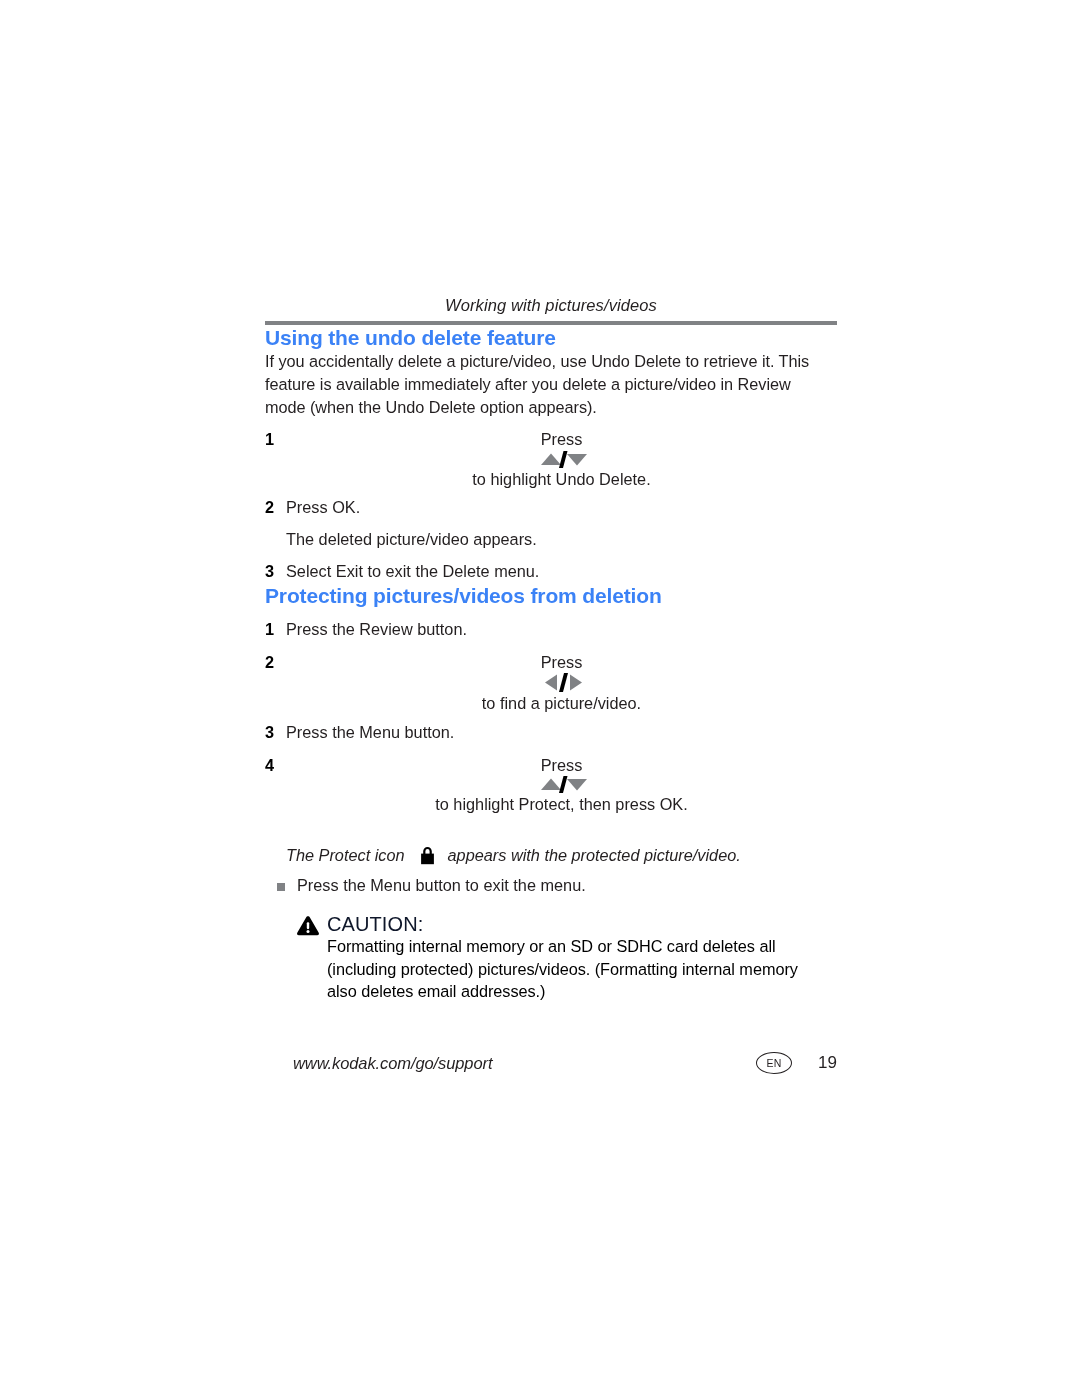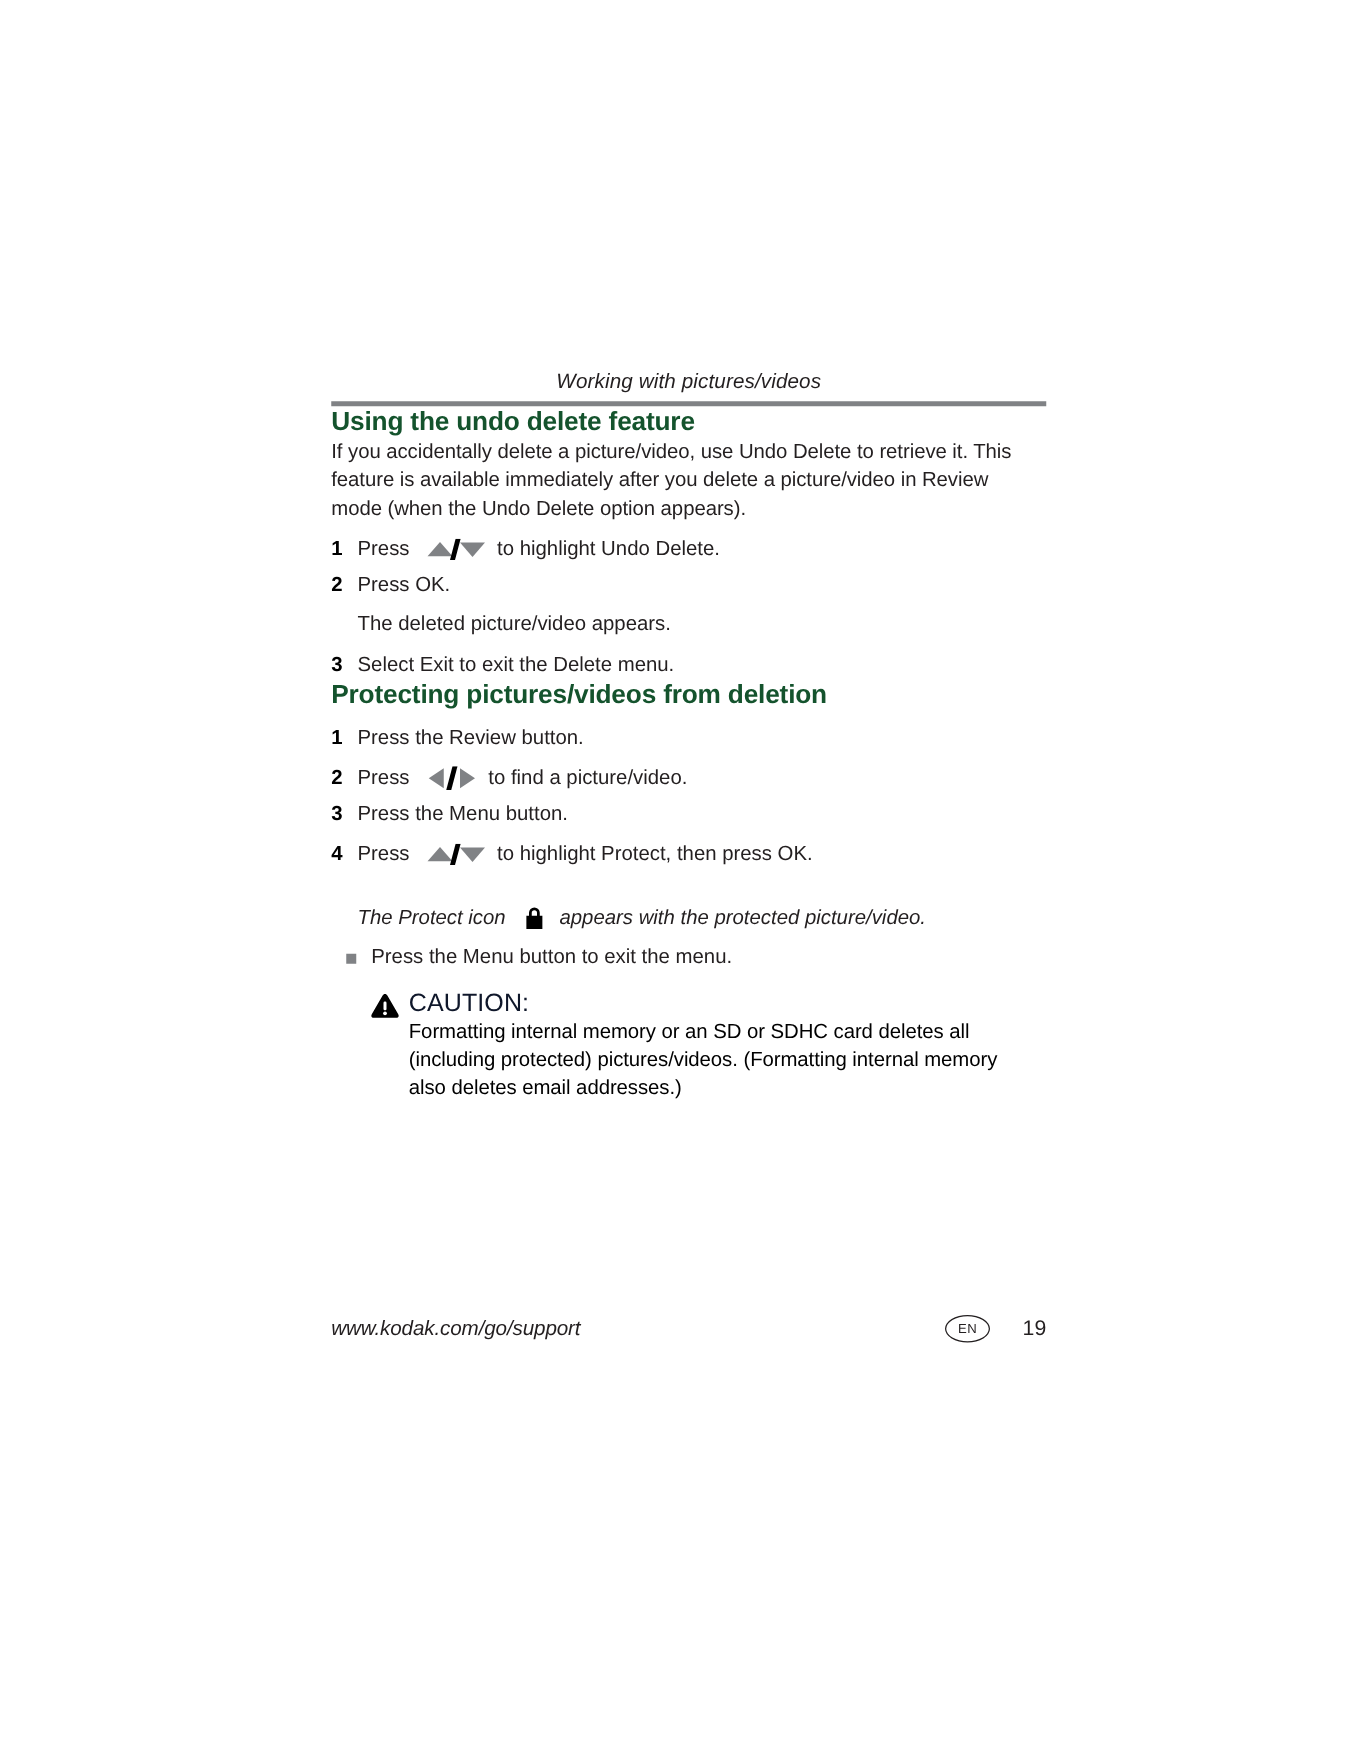--- a/index.html
+++ b/index.html
@@ -49,21 +49,21 @@
     margin-top: 3px;
   }
 
   
   h2.section-heading {
     font-size: 21px;
     font-weight: bold;
     margin: 0;
     padding: 0;
     letter-spacing: -0.15px;
-    color: #14532d;
+    color: #3b82f6;
     line-height: 1.2;
   }
   .h-using { margin-top: 25px; }
   .h-protect { margin-top: 26px; }
 
   
   p.body-text {
     font-size: 16.3px;
     line-height: 22.6px;
     margin: 0;
@@ -92,20 +92,21 @@
     left: 0;
     top: 0;
     font-weight: bold;
     font-size: 16.3px;
     color: #000;
   }
   .step-row {
     display: flex;
     align-items: center;
     flex-wrap: nowrap;
+    flex-direction: column;
   }
   .sub-note {
     font-size: 16.3px;
     line-height: 22.6px;
     color: #231f20;
     margin-top: 9px;
     padding-left: 21px;
   }
 
   .tight { margin-top: 6px !important; }
@@ -196,20 +197,21 @@
     width: 572px;
     display: flex;
     align-items: center;
     justify-content: space-between;
   }
   .footer-url {
     font-style: italic;
     font-size: 16.5px;
     color: #231f20;
     letter-spacing: -0.1px;
+    margin-left: 28px;
   }
   .footer-right {
     display: flex;
     align-items: center;
     gap: 26px;
   }
   .lang-badge {
     width: 34px;
     height: 20px;
     border: 1.6px solid #231f20;

